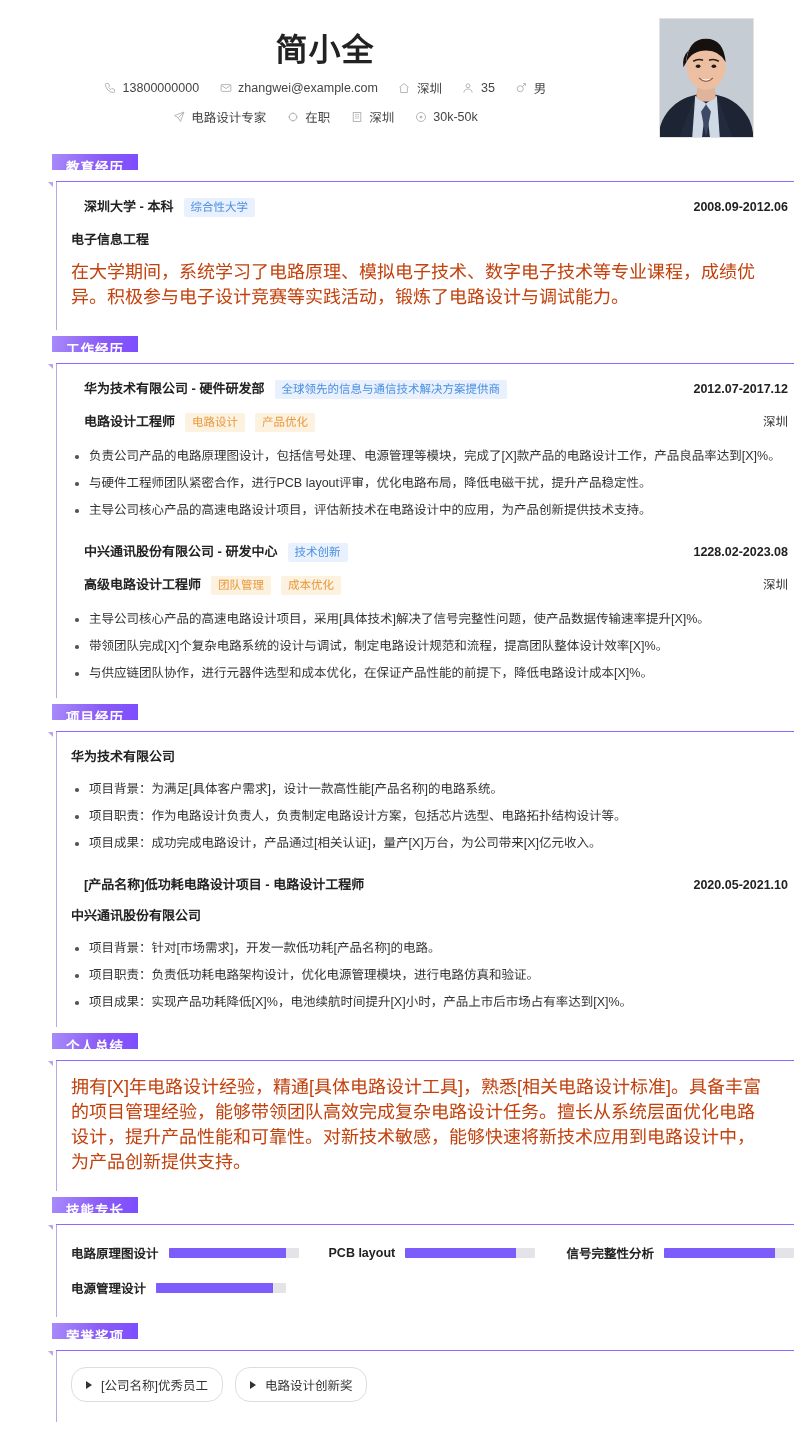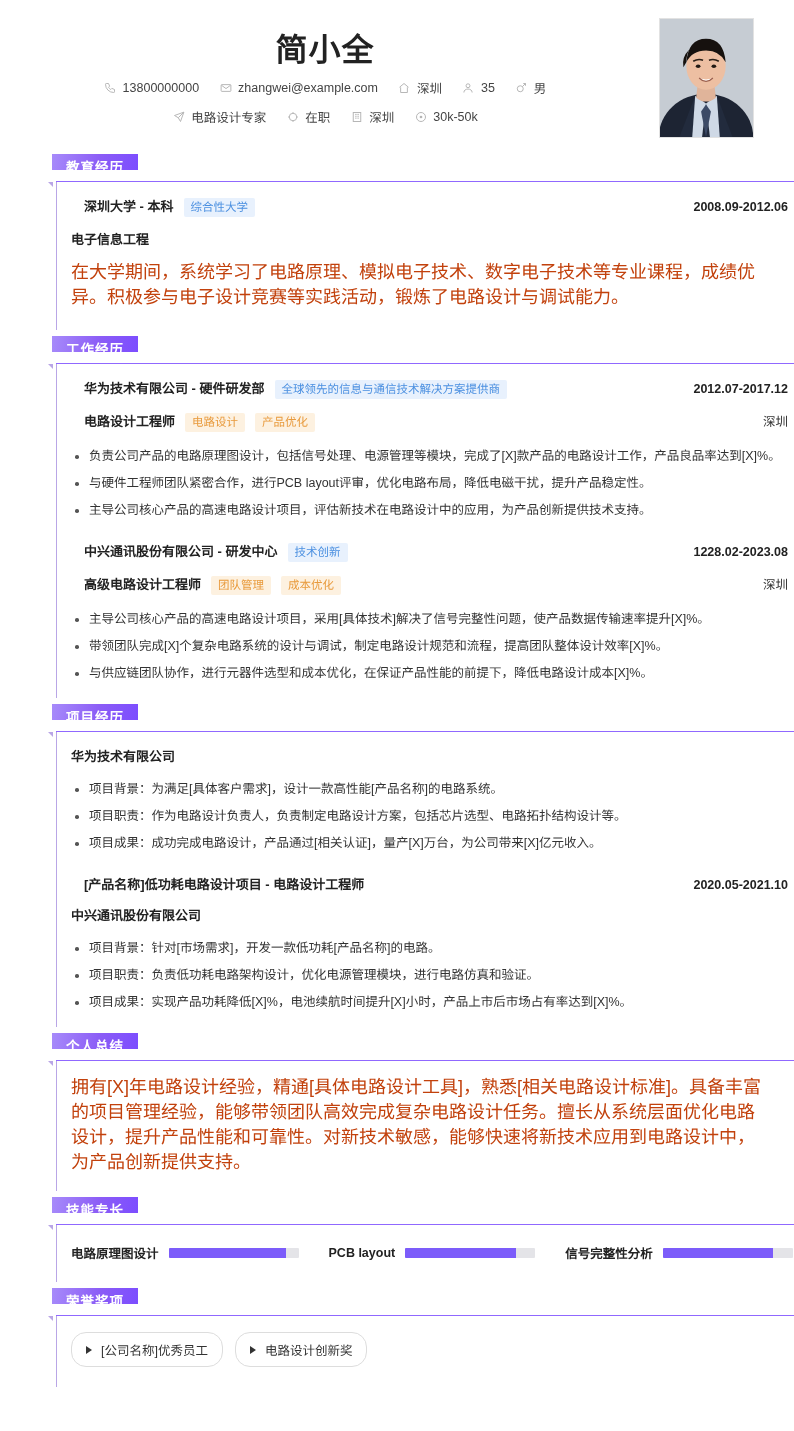--- a/index.html
+++ b/index.html
@@ -238,21 +238,21 @@
     line-height: 25px;
     color: #c2410c;
     padding: 14px 16px 10px 0;
   }
 
   .para-indent { padding-right: 30px; }
 
   
   .skills-grid {
     display: grid;
-    grid-template-columns: 1fr 1fr 1fr 1fr;
+    grid-template-columns: 1fr 1fr 1fr;
     column-gap: 30px;
     row-gap: 16px;
     padding: 18px 0 14px 0;
   }
   .skill {
     display: flex;
     align-items: center;
     gap: 10px;
   }
   .skill-name {

